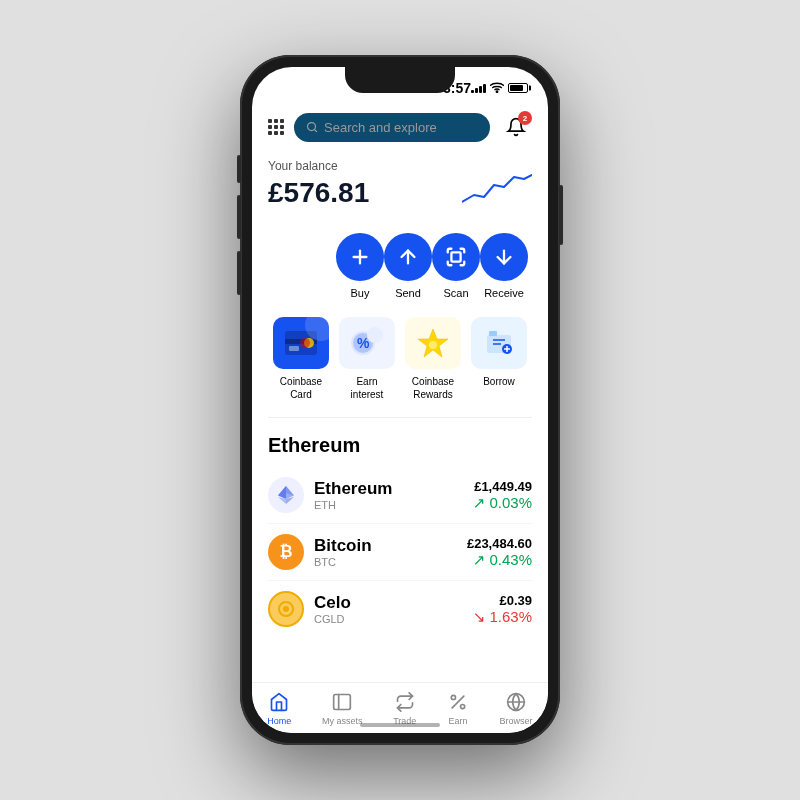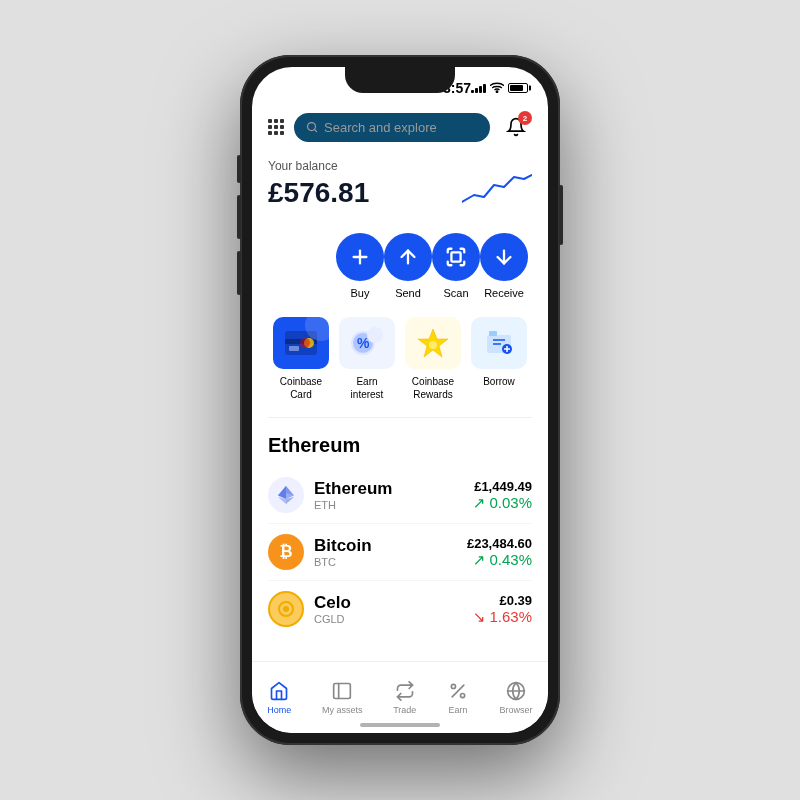--- a/index.html
+++ b/index.html
@@ -299,21 +299,21 @@
     }
     .positive { color: #00a550; }
     .negative { color: #e53935; }
 
     
     .bottom-nav {
       position: absolute;
       bottom: 0;
       left: 0;
       right: 0;
-      height: 72px;
+      height: 51px;
       background: #fff;
       border-top: 1px solid #eee;
       display: flex;
       align-items: center;
       justify-content: space-around;
       padding-bottom: 0;
       border-radius: 0 0 40px 40px;
     }
     .nav-item {
       display: flex;

